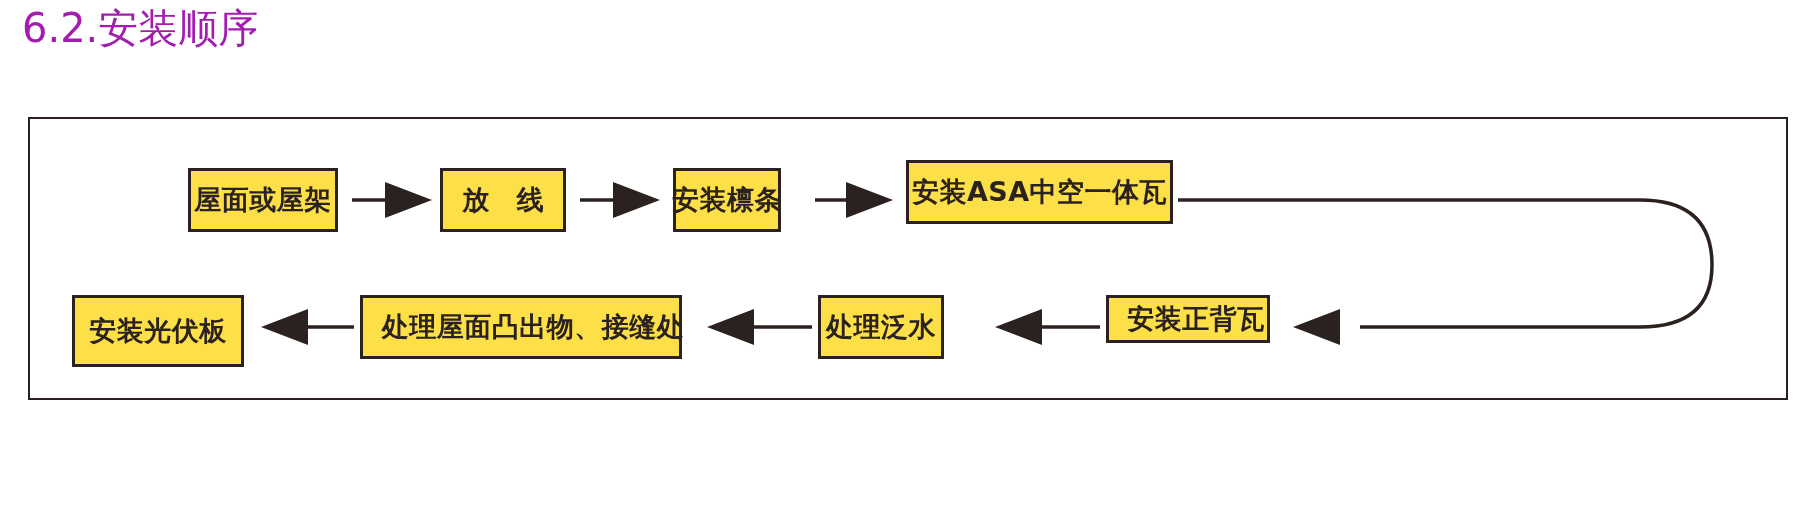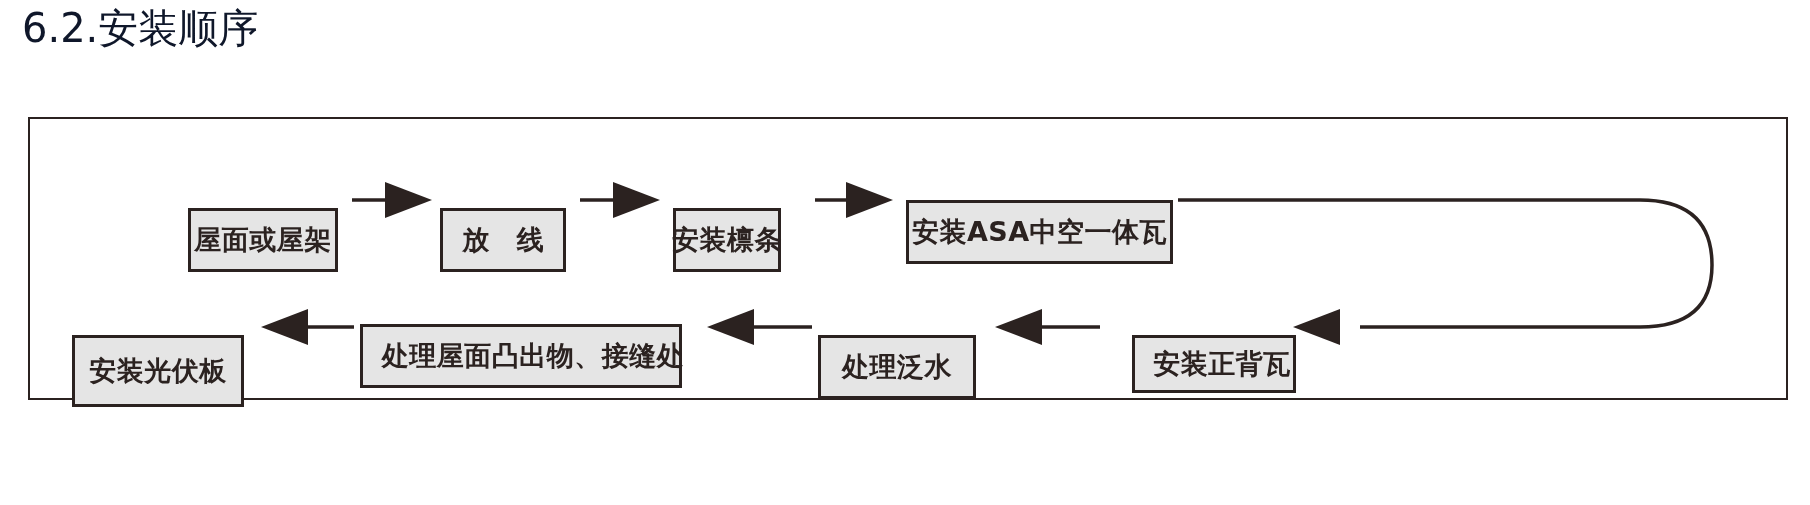--- a/index.html
+++ b/index.html
@@ -16,21 +16,21 @@
   }
 
   
   #page-title {
     position: absolute;
     left: 22px;
     top: 3px;
     font-size: 40px;
     line-height: 1.25;
     font-weight: 400;
-    color: #0f172a;
+    color: #a21caf;
     letter-spacing: 0px;
     white-space: nowrap;
   }
 
   
   #diagram-frame {
     position: absolute;
     left: 28px;
     top: 117px;
     width: 1760px;
@@ -48,44 +48,43 @@
     width: 1810px;
     height: 505px;
     pointer-events: none;
   }
 
   
   .flow-box {
     position: absolute;
     box-sizing: border-box;
     border: 3px solid #2B2220;
-    background: #e5e5e5;
+    background: #fde047;
     display: flex;
     align-items: center;
     justify-content: center;
     color: #2B2220;
     font-weight: 700;
     font-size: 27px;
     letter-spacing: 0.5px;
     white-space: nowrap;
     font-family: "DejaVu Sans", "Liberation Sans", sans-serif;
-    margin-top: 40px;
   }
 
   
   #box-roof       { left: 188px;  top: 168px; width: 150px; height: 64px; }
   #box-layout     { left: 440px;  top: 168px; width: 126px; height: 64px; }
   #box-purlin     { left: 673px;  top: 168px; width: 108px; height: 64px; }
   #box-asa-tile   { left: 906px;  top: 160px; width: 267px; height: 64px; }
 
   
   #box-pv         { left: 72px;   top: 295px; width: 172px; height: 72px; }
-  #box-protrusion { left: 360px;  top: 284px; width: 322px; height: 64px; padding-left: 24px; }
-  #box-flashing   { left: 818px;  top: 295px; width: 158px; height: 64px; }
-  #box-ridge-tile { left: 1132px; top: 295px; width: 164px; height: 58px; padding-left: 16px; }
+  #box-protrusion { left: 360px;  top: 295px; width: 322px; height: 64px; padding-left: 24px; }
+  #box-flashing   { left: 818px;  top: 295px; width: 126px; height: 64px; }
+  #box-ridge-tile { left: 1106px; top: 295px; width: 164px; height: 48px; padding-left: 16px; }
 
   .flow-box.wide-space { letter-spacing: 9px; text-indent: 9px; }
 </style>
 </head>
 <body>
 
 <div id="page-title">6.2.安装顺序</div>
 
 <div id="diagram-frame"></div>
 

